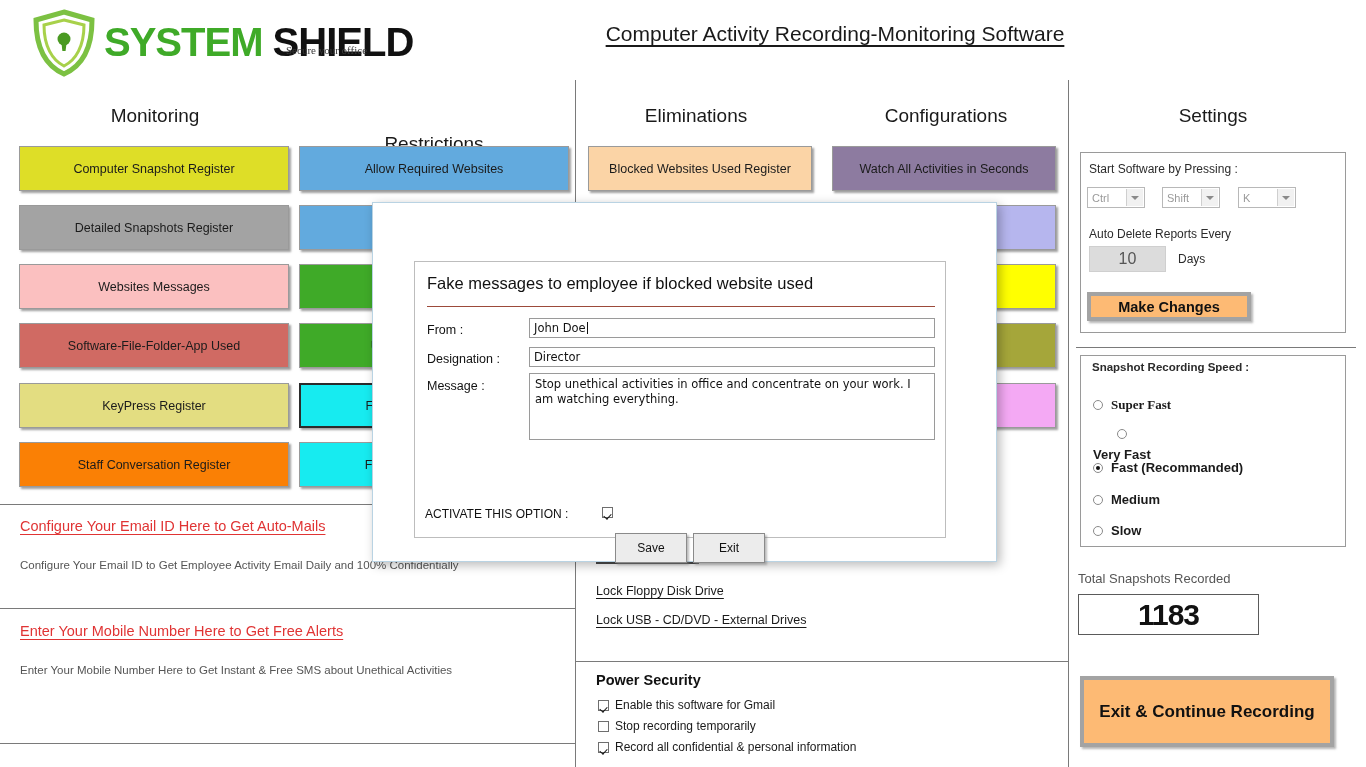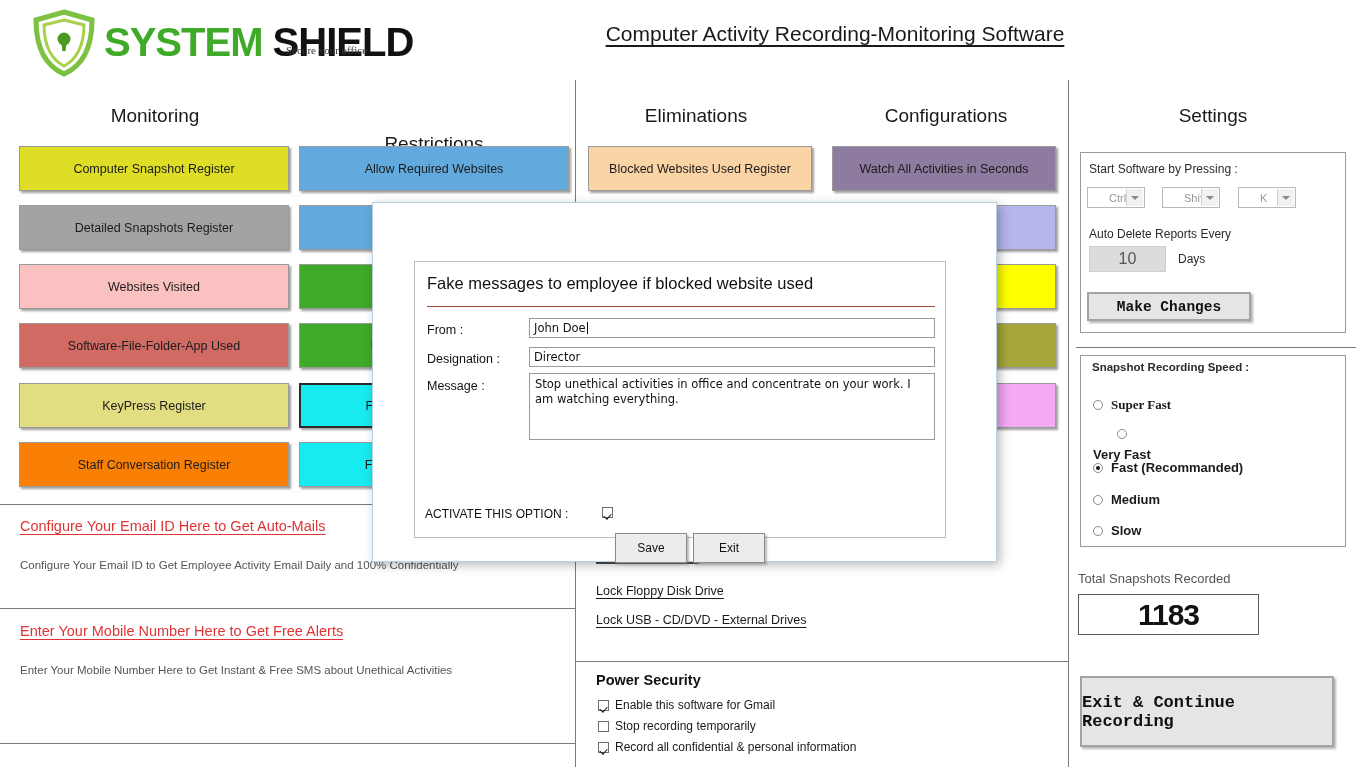--- a/index.html
+++ b/index.html
@@ -73,41 +73,41 @@
     content:""; position:absolute; left:2px; top:4px; width:4px; height:6px;
     border:solid #111; border-width:0 1.6px 1.6px 0; transform:rotate(42deg);
   }
 
   
   .panel { position:absolute; border:1px solid #9a9a9a; background:#fff; }
   .p-label { position:absolute; font-size:12px; color:#2b2b2b; white-space:nowrap; }
   .winselect {
     position:absolute; height:21px; border:1px solid #b8b8b8; background:#fff;
     display:flex; align-items:center; font-size:11px; color:#9a9a9a;
-    padding-left:21px; cursor:pointer;
+    padding-left:4px; cursor:pointer;
   }
   .winselect .arrowbox {
     position:absolute; right:1px; top:1px; bottom:1px; width:17px;
     background:#f1f1f1; border-left:1px solid #cfcfcf;
     display:flex; align-items:center; justify-content:center;
   }
   .winselect .arrowbox::after {
     content:""; border-left:4px solid transparent; border-right:4px solid transparent;
     border-top:4px solid #8a8a8a;
   }
   .numbox {
     position:absolute; background:#dcdcdc; border:1px solid #cfcfcf;
     display:flex; align-items:center; justify-content:center;
     font-size:16px; color:#555;
   }
   .graybtn {
-    position:absolute; background:#e5e5e5; border:2px solid #a3a3a3;
+    position:absolute; background:#fdba74; border:4px solid #a3a3a3;
     box-shadow:2px 2px 2px rgba(110,110,110,0.5);
     display:flex; align-items:center; justify-content:center;
-    font-weight:bold; color:#111; cursor:pointer; user-select:none;font-family:Liberation Mono, monospace;
+    font-weight:bold; color:#111; cursor:pointer; user-select:none;
   }
   .radio-row { position:absolute; display:flex; align-items:center; gap:8px;
                font-size:13px; font-weight:bold; color:#1a1a1a; cursor:pointer; }
   .winradio { width:10px; height:10px; border:1px solid #8a8a8a; border-radius:50%;
               background:#fff; position:relative; flex:none; }
   .winradio.on::after { content:""; position:absolute; left:2px; top:2px;
               width:4px; height:4px; border-radius:50%; background:#111; }
   .snapbox { position:absolute; border:1px solid #5a5a5a; background:#fff;
              display:flex; align-items:center; justify-content:center; }
   .snapnum { font-size:30px; font-weight:bold; color:#111; letter-spacing:-1px; }
@@ -179,21 +179,21 @@
   <div class="col-head" style="left:596px; width:200px;">Eliminations</div>
   <div class="col-head" style="left:846px; width:200px;">Configurations</div>
 
   <div class="cbtn" style="left:19px;  top:146px; width:270px; background:#dede27;">
       <span>Computer Snapshot Register</span>
     </div>
   <div class="cbtn" style="left:19px;  top:205px; width:270px; background:#a3a3a3;">
       <span>Detailed Snapshots Register</span>
     </div>
   <div class="cbtn" style="left:19px;  top:264px; width:270px; background:#fbc0c0;">
-      <span>Websites Visited</span>
+      <span>Websites Messages</span>
     </div>
   <div class="cbtn" style="left:19px;  top:323px; width:270px; background:#d06a63;">
       <span>Software-File-Folder-App Used</span>
     </div>
   <div class="cbtn" style="left:19px;  top:383px; width:270px; background:#e3dd81;">
       <span>KeyPress Register</span>
     </div>
   <div class="cbtn" style="left:19px;  top:442px; width:270px; background:#fa8005;">
       <span>Staff Conversation Register</span>
     </div>

